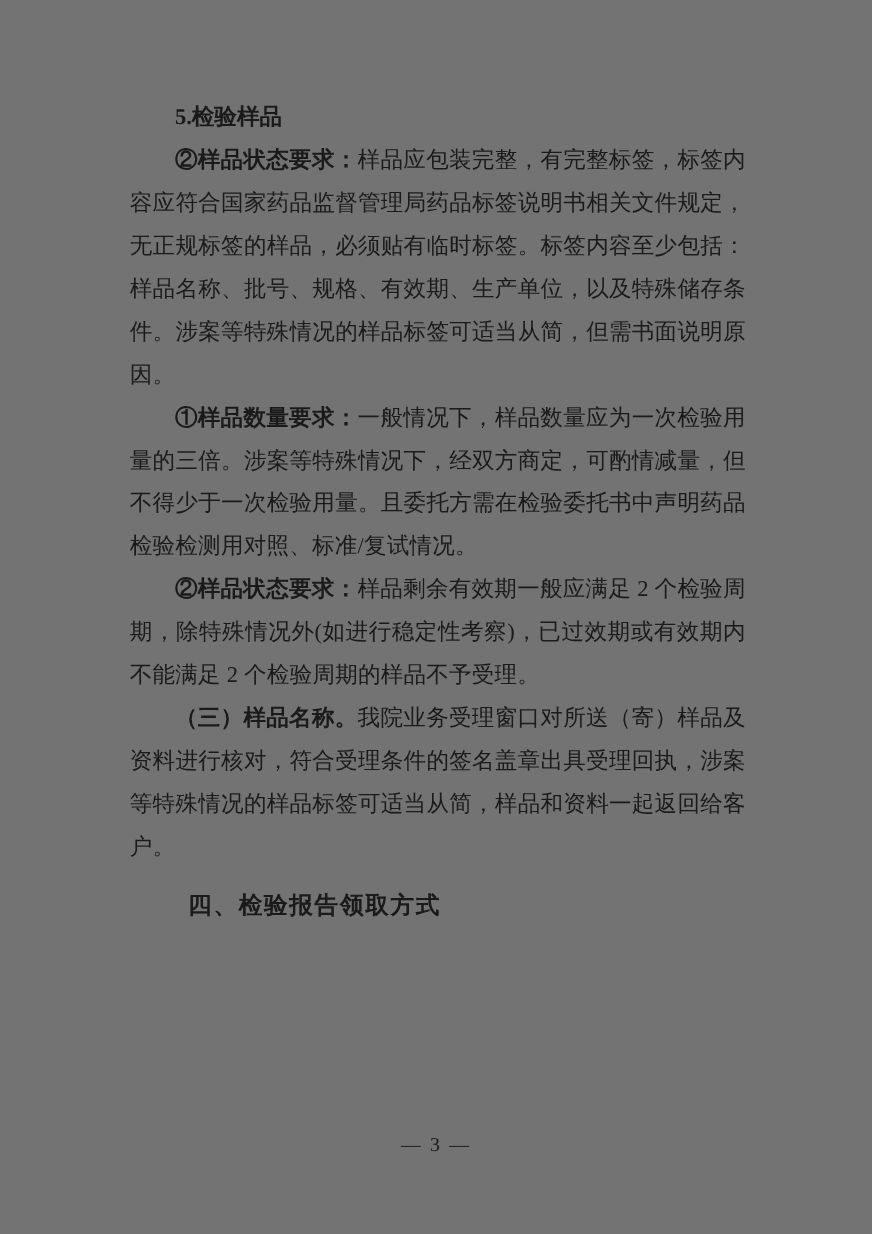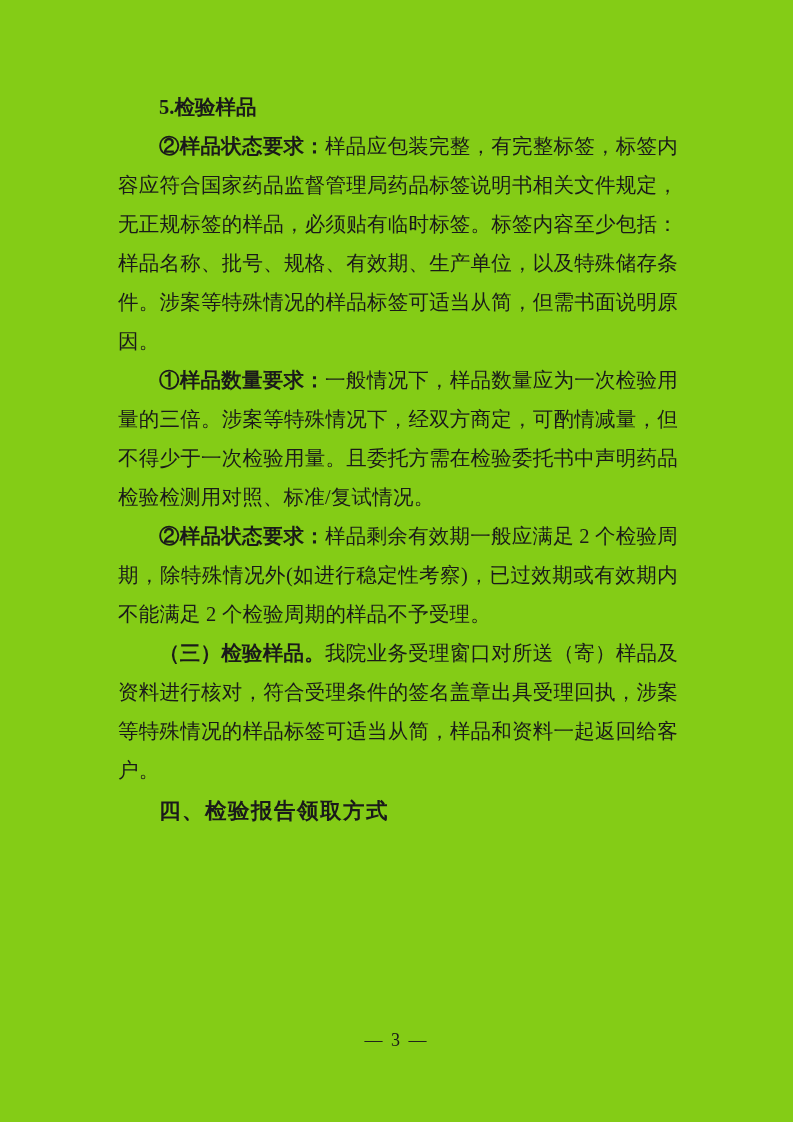--- a/index.html
+++ b/index.html
@@ -14,21 +14,21 @@
     color: #1a1a1a;
     position: relative;
     overflow: hidden;
   }
   .page {
     position: absolute;
     left: 0;
     top: 0;
     width: 793px;
     height: 1122px;
-    background: #84cc16;
+    background: #737373;
   }
   .content {
     position: absolute;
     left: 118px;
     top: 88px;
     width: 560px;
   }
   .para {
     font-size: 20.5px;
     line-height: 39px;
@@ -46,21 +46,21 @@
     font-size: 20.5px;
     line-height: 39px;
     text-indent: 41px;
     margin: 0;
   }
   .heading-big {
     font-weight: bold;
     font-size: 21.5px;
     line-height: 39px;
     text-indent: 41px;
-    margin: 0;
+    margin: 12px;
     letter-spacing: 1.5px;
   }
   .lead {
     font-weight: bold;
   }
   .footer {
     position: absolute;
     left: 0;
     top: 1030px;
     width: 793px;
@@ -78,21 +78,21 @@
   <div class="content">
 
     <p class="heading">5.检验样品</p>
 
     <p class="para indent"><span class="lead">②样品状态要求：</span><span>样品应包装完整，有完整标签，标签内容应符合国家药品监督管理局药品标签说明书相关文件规定，无正规标签的样品，必须贴有临时标签。标签内容至少包括：样品名称、批号、规格、有效期、生产单位，以及特殊储存条件。涉案等特殊情况的样品标签可适当从简，但需书面说明原因。</span></p>
 
     <p class="para indent"><span class="lead">①样品数量要求：</span><span>一般情况下，样品数量应为一次检验用量的三倍。涉案等特殊情况下，经双方商定，可酌情减量，但不得少于一次检验用量。且委托方需在检验委托书中声明药品检验检测用对照、标准/复试情况。</span></p>
 
     <p class="para indent"><span class="lead">②样品状态要求：</span><span>样品剩余有效期一般应满足 2 个检验周期，除特殊情况外(如进行稳定性考察)，已过效期或有效期内不能满足 2 个检验周期的样品不予受理。</span></p>
 
-    <p class="para indent"><span class="lead">（三）检验样品。</span><span>我院业务受理窗口对所送（寄）样品及资料进行核对，符合受理条件的签名盖章出具受理回执，涉案等特殊情况的样品标签可适当从简，样品和资料一起返回给客户。</span></p>
+    <p class="para indent"><span class="lead">（三）样品名称。</span><span>我院业务受理窗口对所送（寄）样品及资料进行核对，符合受理条件的签名盖章出具受理回执，涉案等特殊情况的样品标签可适当从简，样品和资料一起返回给客户。</span></p>
 
 
     <div class="spacer-sm"></div>
 
     <p class="heading-big">四、检验报告领取方式</p>
 
   </div>
 
   <div class="footer">— 3 —</div>
 </div>

